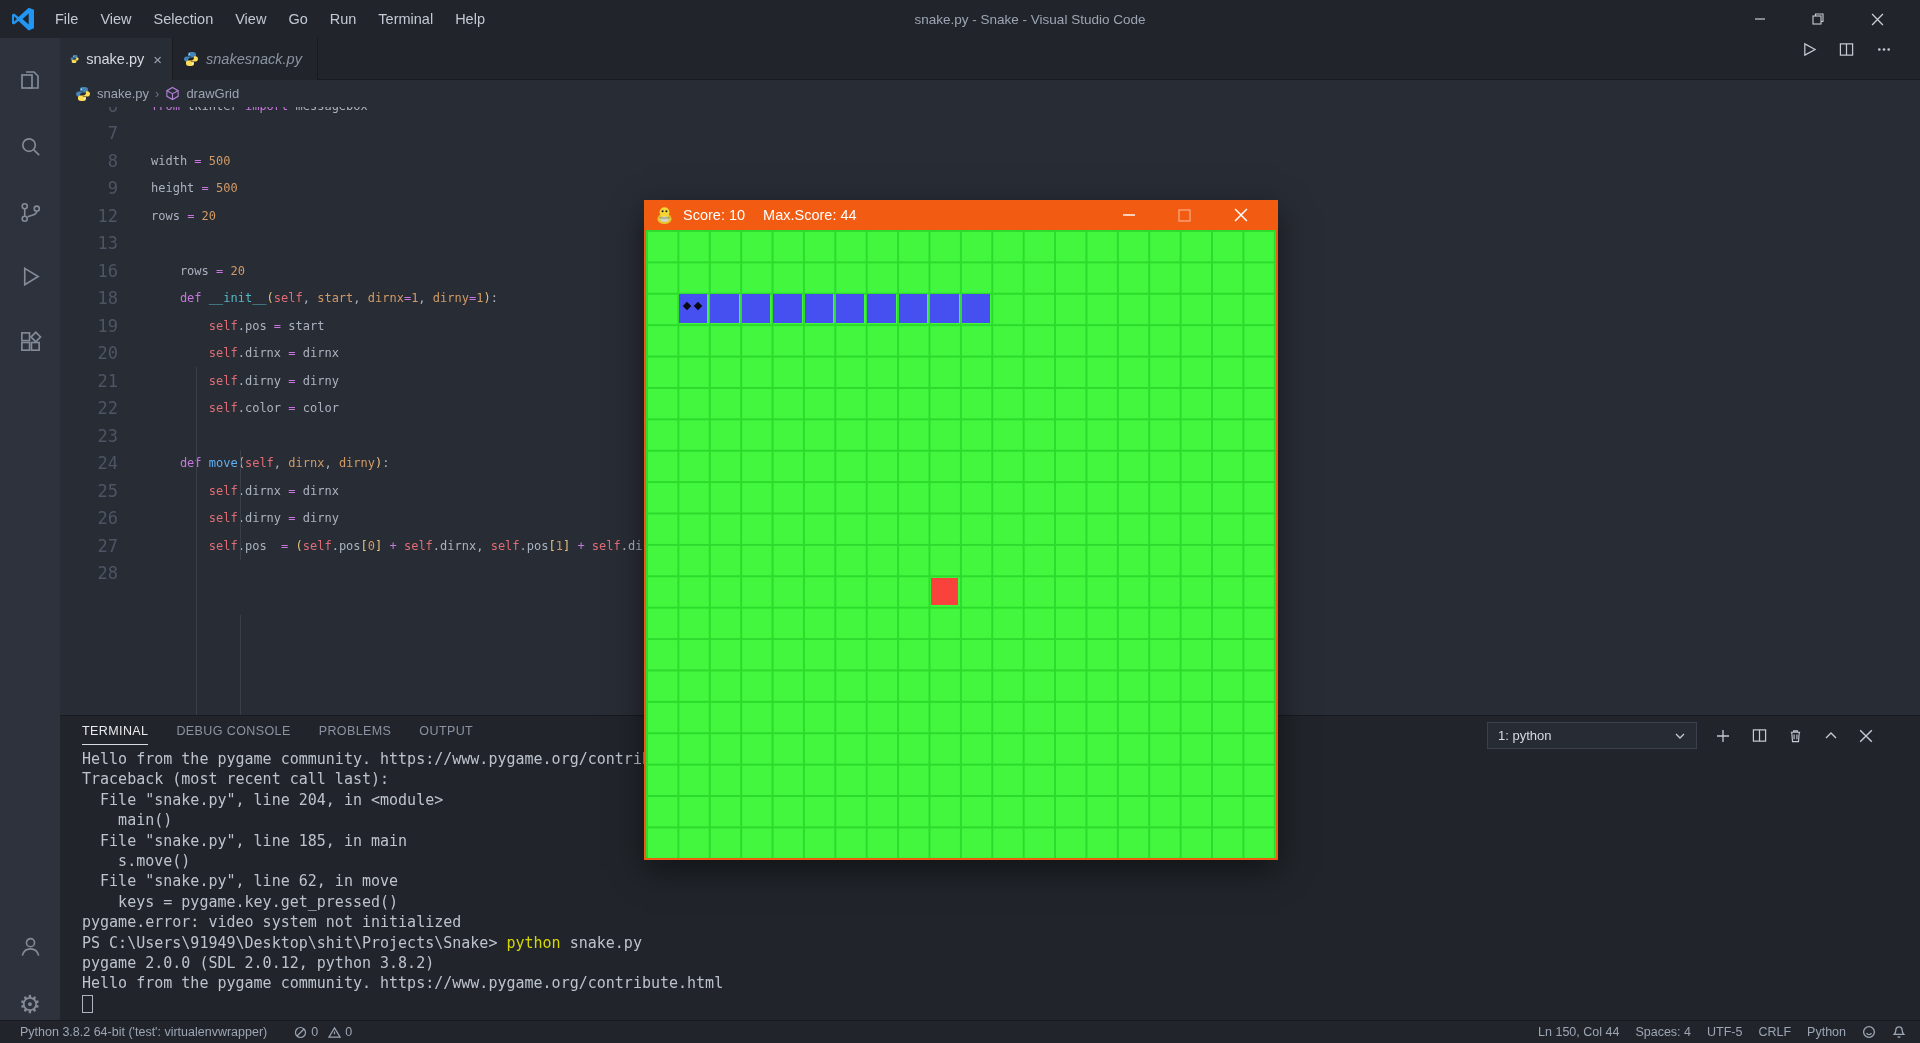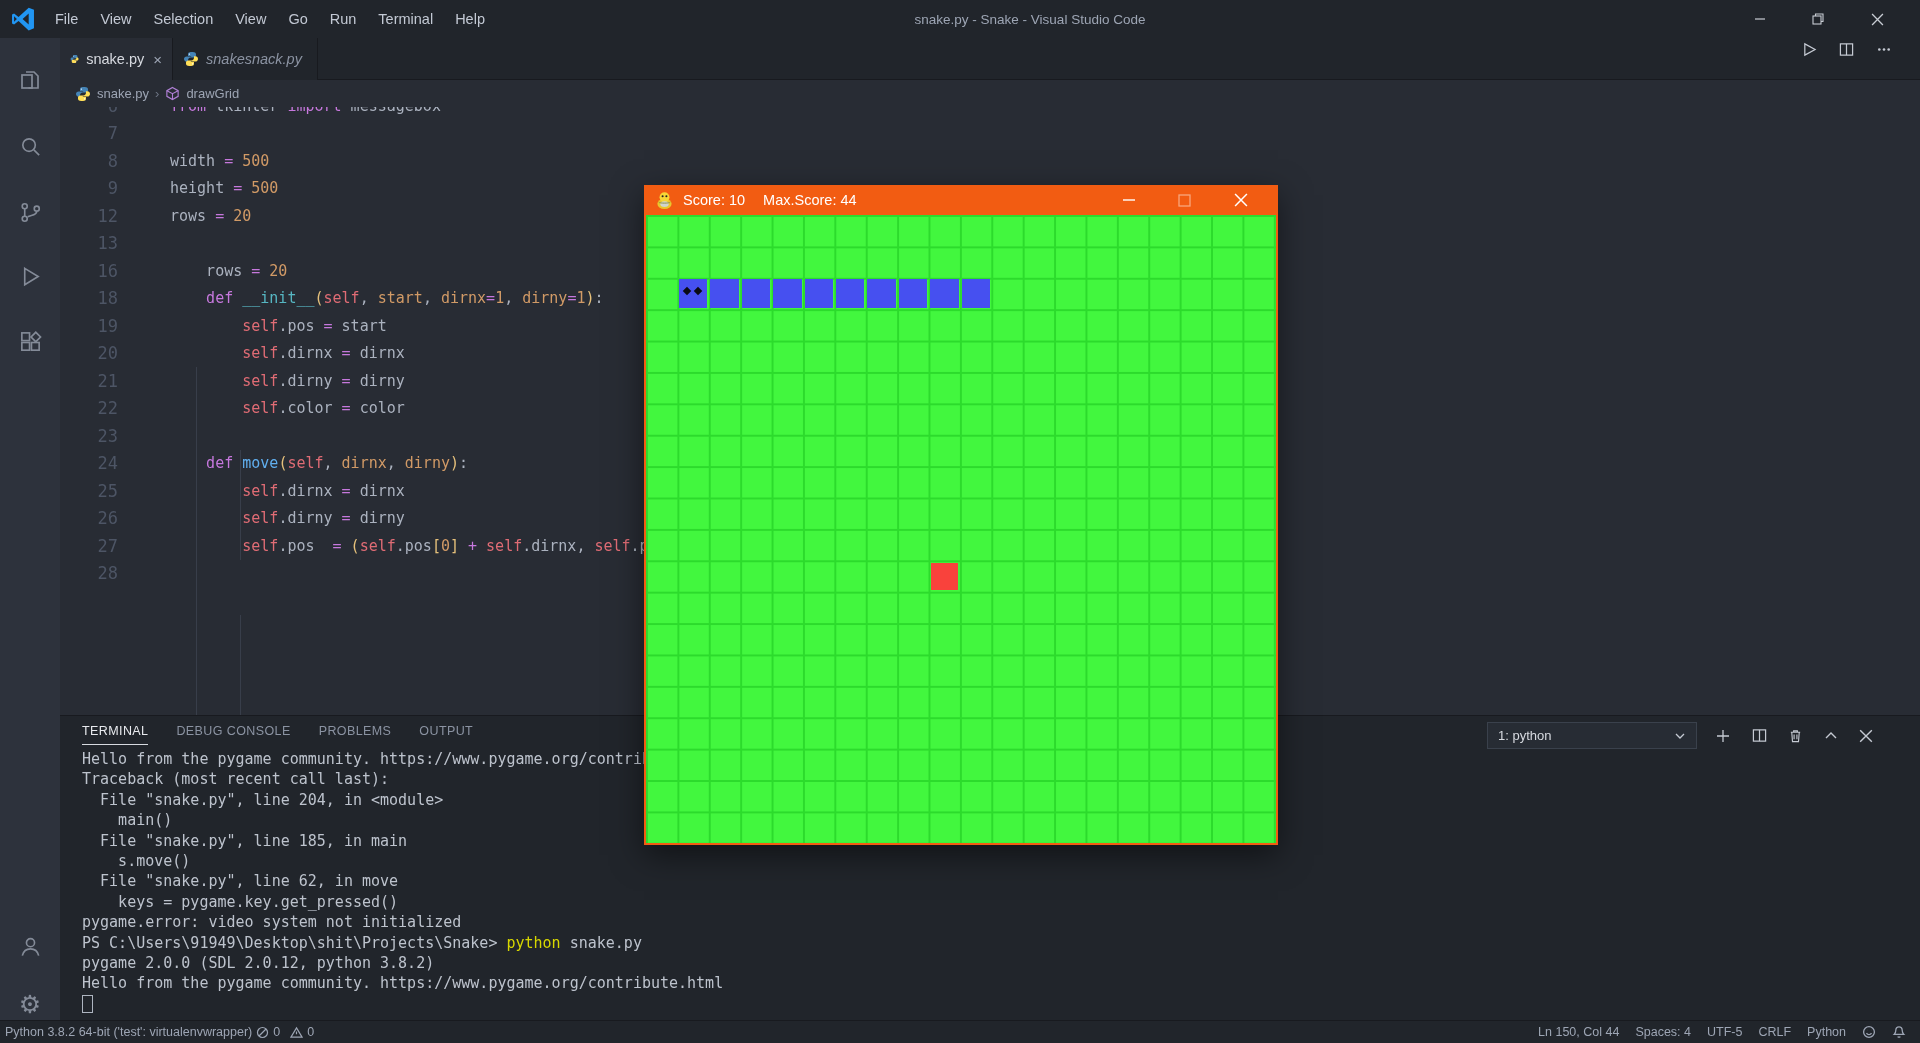--- a/index.html
+++ b/index.html
@@ -35,21 +35,21 @@
   
   #breadcrumb{left:60px;top:80px;width:1860px;height:27px;background:#282c34;display:flex;align-items:center;
               padding-left:15px;box-sizing:border-box;color:#9da5b4;font-size:13px;gap:6px;z-index:3;}
 
   
   #editor{left:60px;top:107px;width:1860px;height:608px;background:#282c34;overflow:hidden;z-index:1;}
   #code-scroller{position:absolute;left:0;top:-14.5px;width:100%;}
   .code-row{position:relative;height:27.5px;white-space:pre;}
   .gutter-num{position:absolute;left:0;width:58px;text-align:right;color:#4d5565;
               font-family:"DejaVu Sans Mono",monospace;font-size:17px;line-height:27.5px;}
-  .code-text{position:absolute;left:110px;font-family:"DejaVu Sans Mono",monospace;font-size:15px;line-height:27.5px;}
+  .code-text{position:absolute;left:91px;font-family:"DejaVu Sans Mono",monospace;font-size:12px;line-height:27.5px;}
   .tk-kw{color:#c678dd}.tk-cls{color:#e5c07b}.tk-fn{color:#61afef}.tk-magic{color:#56b6c2}
   .tk-self{color:#e06c75}.tk-param{color:#d19a66}.tk-num{color:#d19a66}.tk-var{color:#abb2bf}
   .tk-op{color:#c678dd}.tk-punc{color:#abb2bf}.tk-brkt{color:#e5c07b}
   .indent-guide{position:absolute;width:1px;background:#383e4a;}
   #minimap{left:1784px;top:107px;width:96px;height:600px;}
   .mm-bar{position:absolute;height:2.5px;border-radius:1px;}
   #scroll-thumb{left:1901px;top:490px;width:11px;height:46px;background:rgba(171,178,191,.16);border-radius:2px;}
 
   
   #panel{left:60px;top:715px;width:1860px;height:305px;background:#21252b;border-top:1px solid #181a1f;box-sizing:border-box;z-index:2;}
@@ -63,27 +63,27 @@
   #shell-select{position:absolute;left:1427px;top:6px;width:210px;height:27px;background:#272c34;border:1px solid #3a414c;
                 box-sizing:border-box;display:flex;align-items:center;justify-content:space-between;
                 padding:0 10px;color:#d7dae0;font-size:13px;}
   #panel-actions{position:absolute;left:1655px;top:6px;display:flex;gap:21px;align-items:center;height:27px;color:#c5cad3;}
   #term-hscroll{position:absolute;left:728px;top:321px;width:38px;height:4px;background:rgba(170,178,190,.45);}
 
   
   #statusbar{left:0;top:1020px;width:1920px;height:23px;background:#21252b;border-top:1px solid #181a1f;
              box-sizing:border-box;display:flex;align-items:center;justify-content:space-between;
              color:#9da5b4;font-size:12.5px;z-index:6;}
-  #status-left{display:flex;align-items:center;gap:4px;padding-left:5px;}
+  #status-left{display:flex;align-items:center;gap:27px;padding-left:20px;}
   #status-right{display:flex;align-items:center;gap:16px;padding-right:14px;}
   .status-item{display:flex;align-items:center;gap:4px;white-space:nowrap;}
   .status-item svg{stroke:#9da5b4;fill:none;stroke-width:1.3;}
 
   
-  #game-window{left:644px;top:185px;width:634px;height:660px;background:#f25c12;z-index:30;
+  #game-window{left:644px;top:200px;width:634px;height:660px;background:#f25c12;z-index:30;
                box-shadow:0 10px 30px rgba(0,0,0,.5);}
   #game-titlebar{position:absolute;left:0;top:0;width:100%;height:30px;display:flex;align-items:center;}
   #game-icon{margin-left:11px;}
   #game-title-text{margin-left:9px;color:#ffffff;font-size:14.5px;display:flex;gap:18px;}
   .game-btn{position:absolute;top:0;width:34px;height:30px;display:flex;align-items:center;justify-content:center;}
   #game-min{left:468px;} #game-max{left:523px;} #game-close{left:580px;}
   #game-field{position:absolute;left:2px;top:30px;width:630px;height:628px;background:#42f73e;
       background-image:linear-gradient(to right,#2cdb2c 2px,transparent 2px),
                        linear-gradient(to bottom,#2cdb2c 2px,transparent 2px);
       background-size:31.4px 31.4px;overflow:hidden;}

